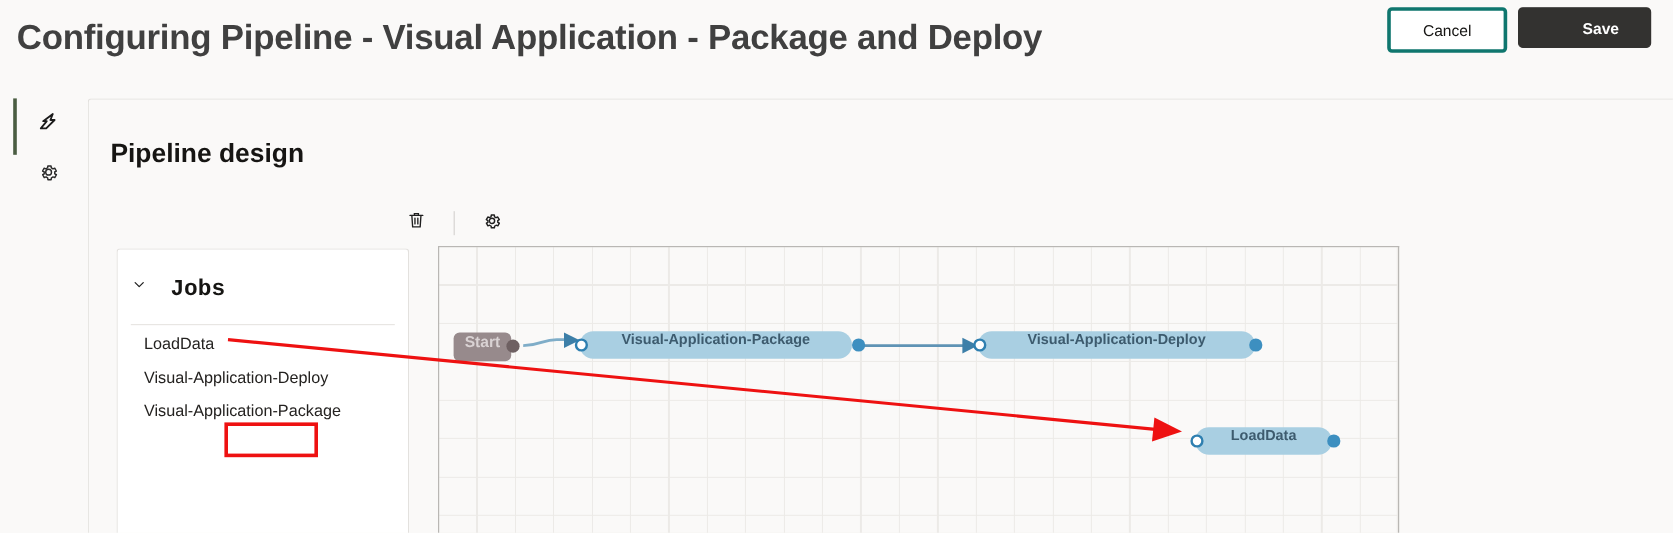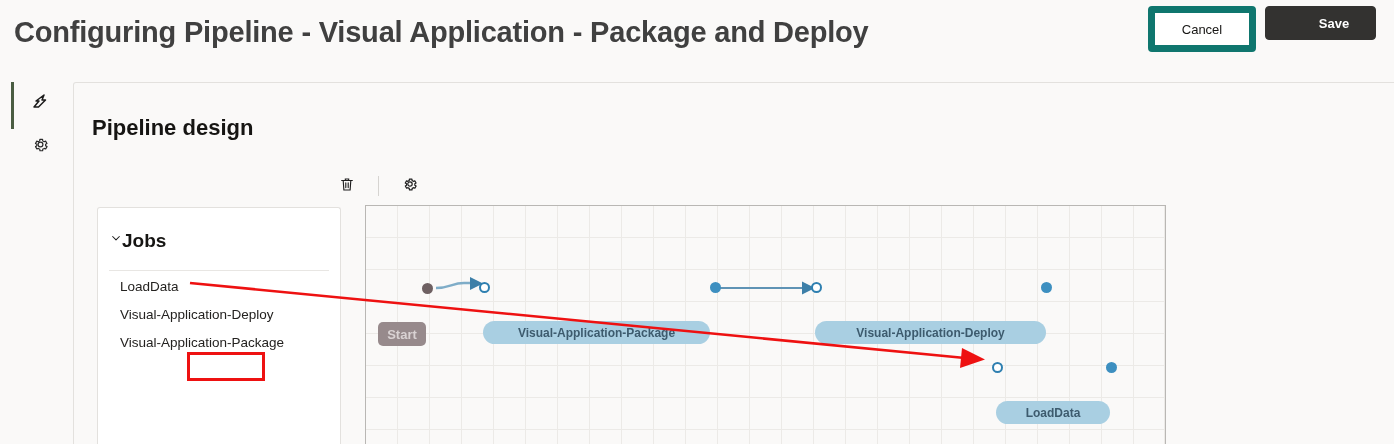--- a/index.html
+++ b/index.html
@@ -23,21 +23,21 @@
     color:#404040;white-space:nowrap;
   }
   .header-actions{position:absolute;right:18px;top:6px;display:flex;gap:9px;}
   .btn{
     font-family:"Liberation Sans",sans-serif;
     font-size:13px;line-height:1;
     border-radius:4px;cursor:pointer;
     padding:0 14px;height:32px;
     display:flex;align-items:center;justify-content:center;
   }
-  .btn-cancel{background:#fff;border:7px solid #0f766e;color:#161513;min-width:66px;}
+  .btn-cancel{background:#fff;border:3px solid #0f766e;color:#161513;min-width:66px;}
   .btn-save{background:#333230;border:1px solid #333230;color:#fff;min-width:54px;font-weight:bold;padding-left:41px;}
 
   
   .rail{
     position:absolute;left:0;top:72px;width:72px;height:372px;
     background:#faf9f8;
   }
   .rail-accent{
     position:absolute;left:11px;top:10px;width:3px;height:47px;
     background:#4a5d42;
@@ -75,21 +75,21 @@
   }
 
   
   .jobs-panel{
     position:absolute;left:23px;top:124px;width:242px;height:238px;
     background:#fff;border:1px solid #e3e1de;border-bottom:none;
     border-radius:3px 3px 0 0;
   }
   .jobs-head{
     position:absolute;left:12px;top:22px;
-    display:flex;align-items:flex-start;gap:0;
+    display:flex;align-items:flex-start;gap:20px;font-family:Liberation Mono, monospace;
   }
   .chev{
     width:12px;height:12px;display:block;
   }
   .jobs-head-label{font-size:19px;font-weight:bold;color:#161513;}
   .jobs-divider{
     position:absolute;left:11px;top:62px;width:220px;height:1px;background:#e8e6e3;
   }
   .job-item{
     position:absolute;left:22px;font-size:13.5px;color:#242220;
@@ -113,24 +113,23 @@
     background:
       repeating-linear-gradient(to right,#eceae7 0 1px,transparent 1px 32px),
       repeating-linear-gradient(to bottom,#eceae7 0 1px,transparent 1px 32px),
       #faf9f8;
     background-position:-1px -1px,-1px -1px;
   }
 
   
   .node{
     position:absolute;height:23px;border-radius:12px;
-    display:flex;align-items:center;justify-content:center;
+    display:flex;justify-content:center;
     font-size:12px;font-weight:bold;white-space:nowrap;
     cursor:pointer;
-    margin-top:45px;
   }
   .node-start{
     background:#978a8c;color:#d9d2d3;
     left:12px;top:71px;width:48px;height:24px;border-radius:5px;
     font-size:13px;
   }
   .node-job{
     background:#a9cfe2;color:#3d5b6e;
   }
   .n-package{left:117px;top:70px;width:227px;}

